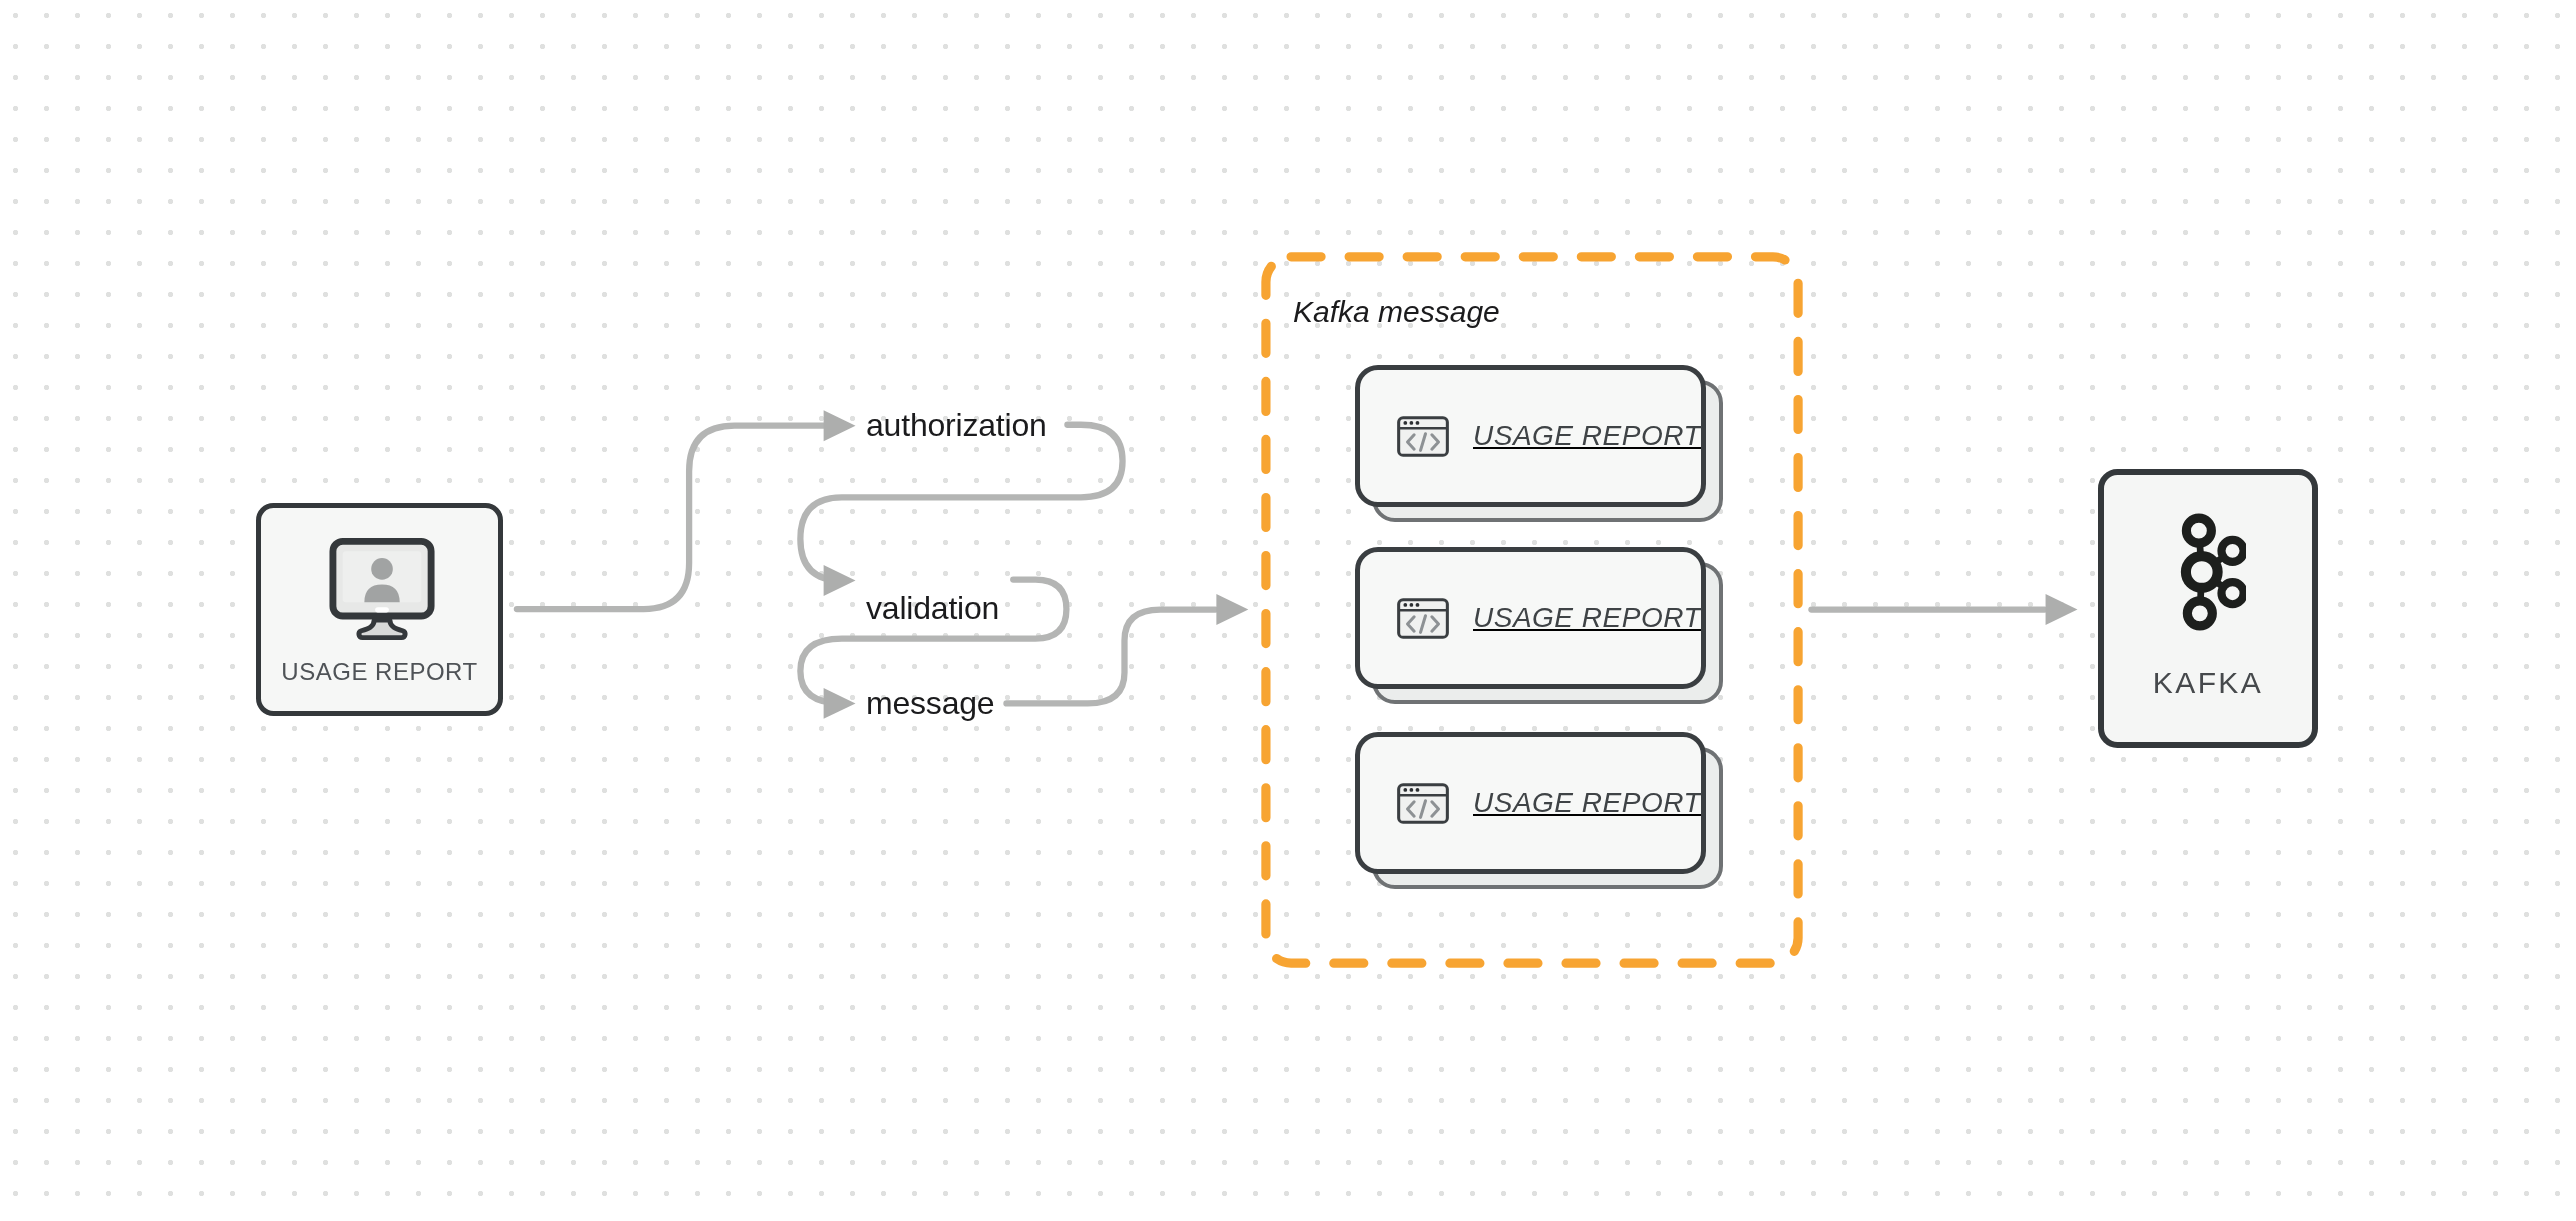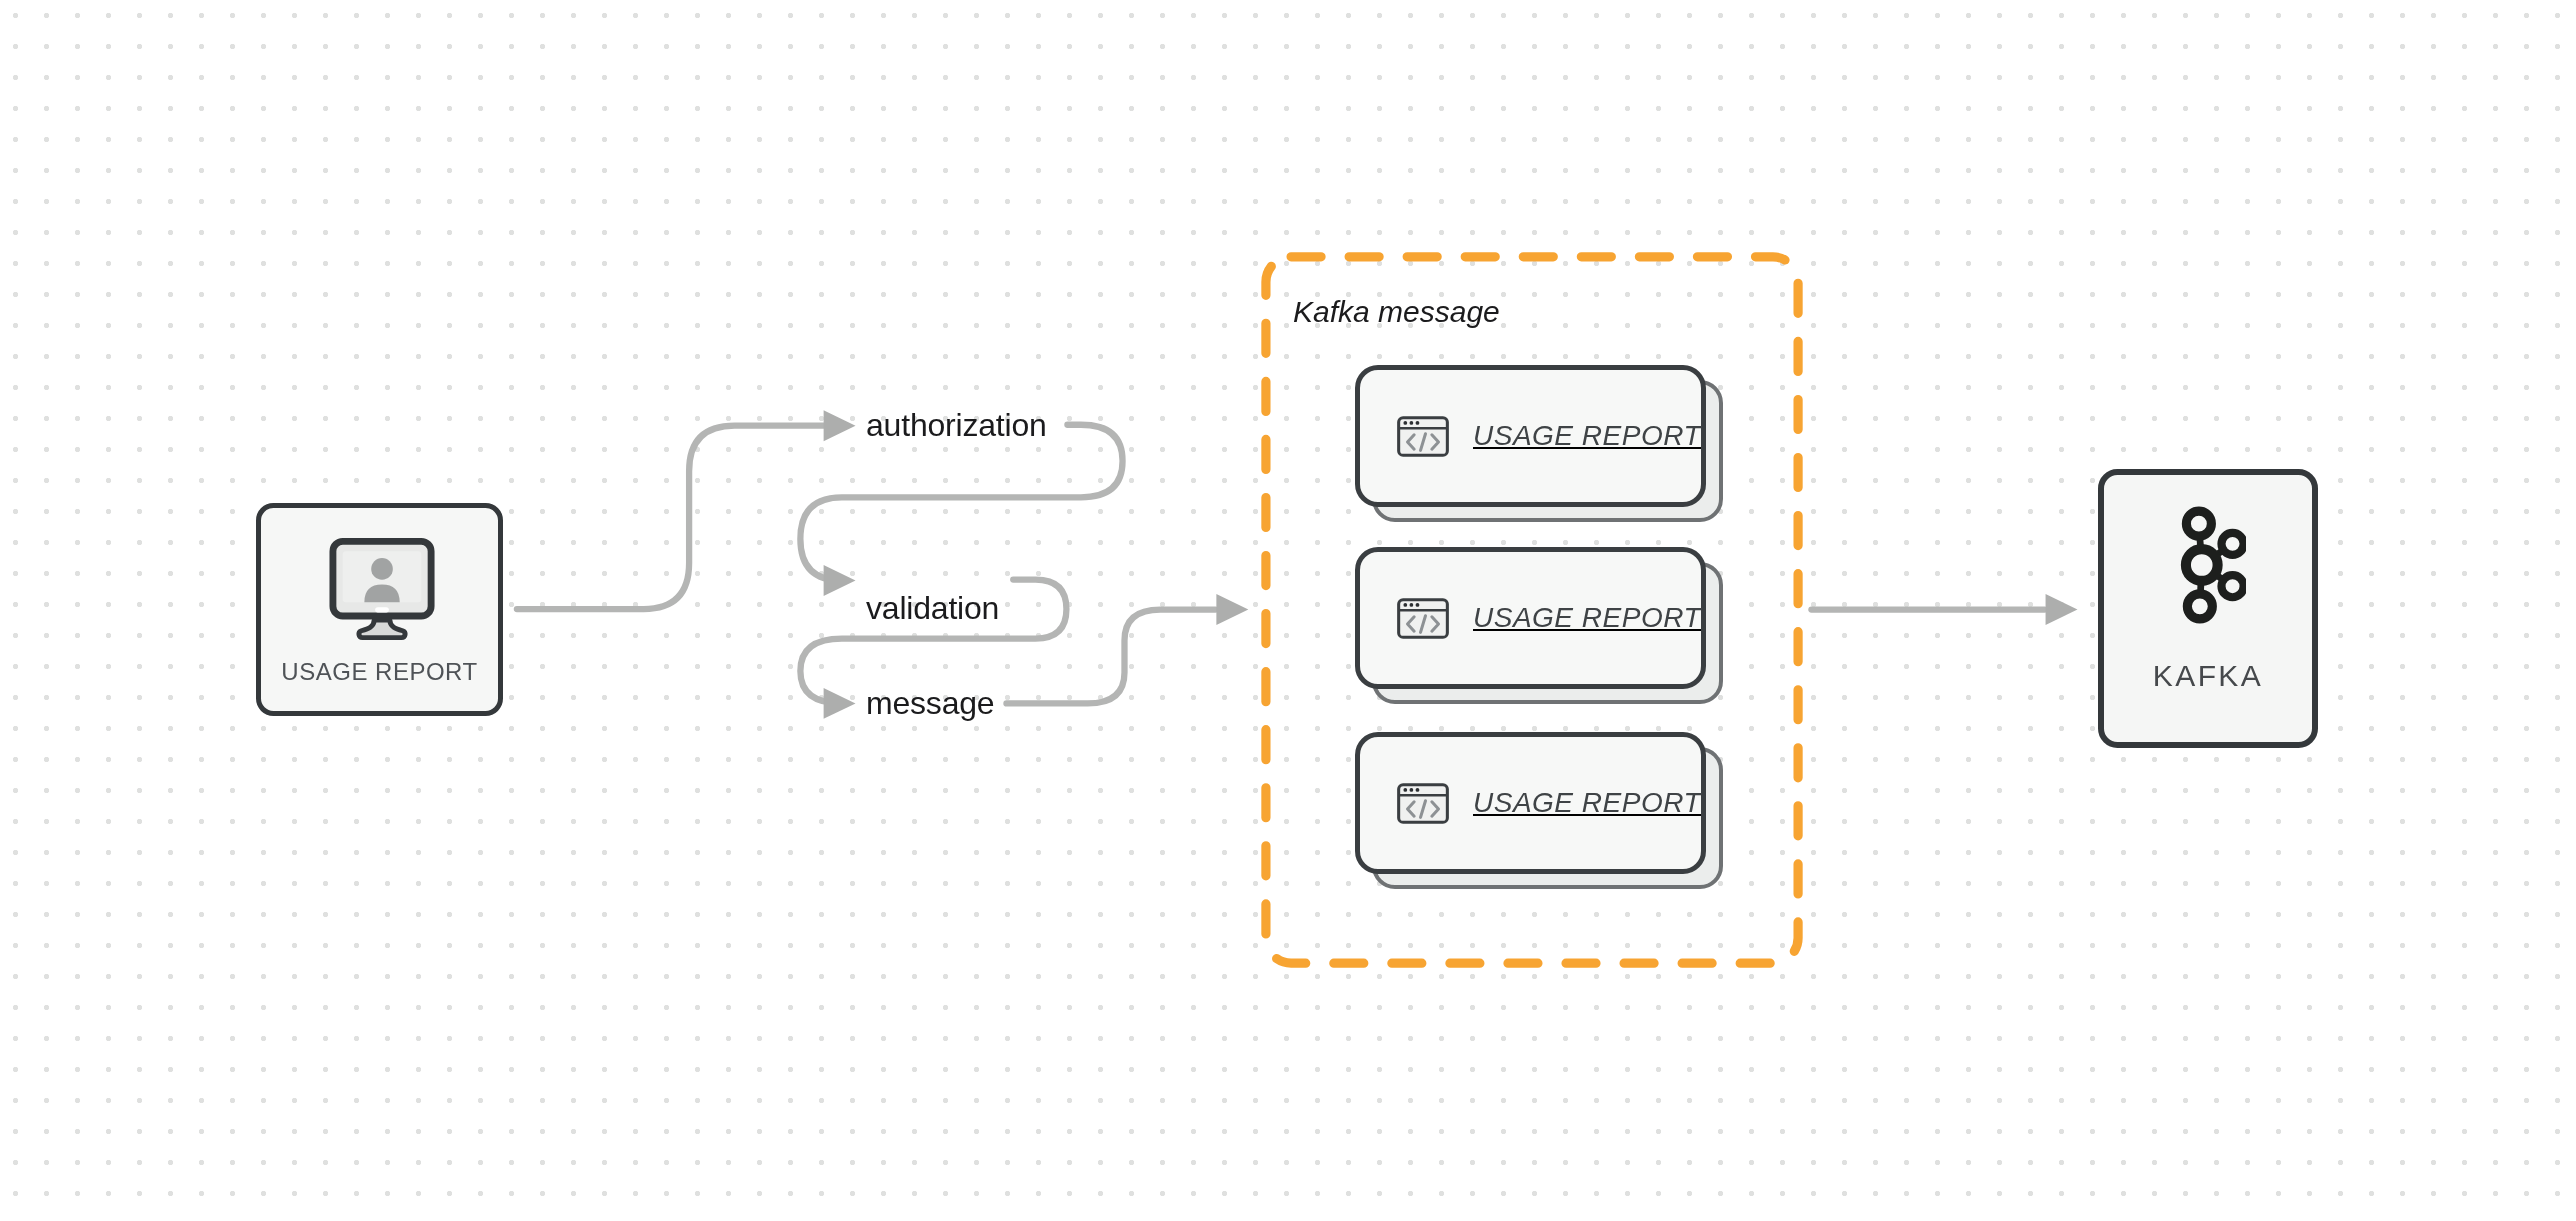--- a/index.html
+++ b/index.html
@@ -124,21 +124,21 @@
     position: absolute;
     left: 2098px; top: 469px;
     width: 220px; height: 279px;
     box-sizing: border-box;
     background: #f5f6f5;
     border: 6.3px solid #34383b;
     border-radius: 19.4px;
     display: flex;
     flex-direction: column;
     align-items: center;
-    padding-top: 27px;
+    padding-top: 34px;
     gap: 31px;
   }
   .kafka-label {
     font-size: 30px;
     letter-spacing: 2.4px;
     color: #46494c;
     white-space: nowrap;
   }
 </style>
 </head>

